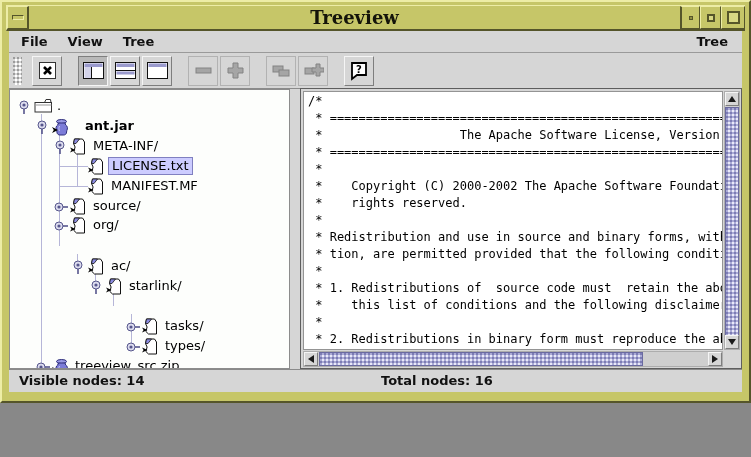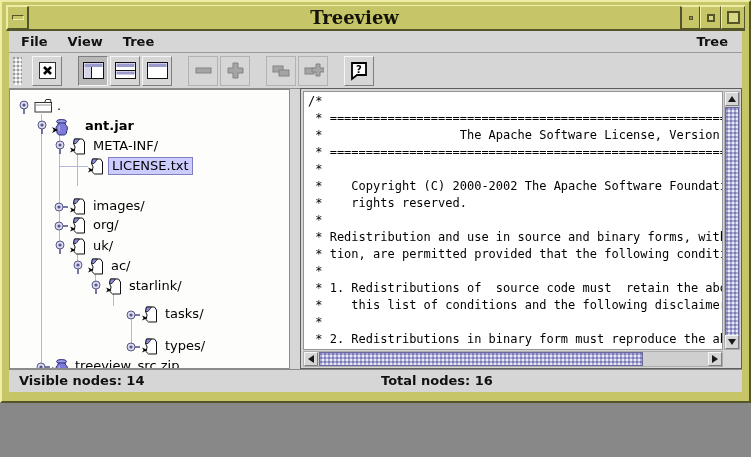--- a/index.html
+++ b/index.html
@@ -263,59 +263,55 @@
           </div>
           <div class="trow" style="top: 66px;">
             <span class="hstub" style="left: 49px; top: 10px; height: 1px; width: 29px;"></span>
             <span class="tic" style="left: 78px; top: 2px;"><svg width="16" height="18">
                 <path d="M4.5 1 L12.5 1 L14.5 4 L14.5 16 L6.5 16 L3.9 13.5 L5.1 9 L3.5 5.5 Z" fill="#FFF" stroke="#111"></path>
                 <polygon points="4.5,1 9.5,1 6,5.5 3.5,5.5" fill="#8A8ADF" stroke="#111" stroke-width="0.8"></polygon>
                 <polygon points="0,9.5 5.5,12 0,14.5 1.6,12" fill="#000"></polygon>
               </svg></span>
             <span class="lbl sel" style="left: 98px;">LICENSE.txt</span>
           </div>
+          <div class="trow" style="top: 86px;">
+            <span class="hstub" style="left: 49px; top: 10px; height: 1px; width: 29px;"></span>
+            <span class="tic" style="left: 78px; top: 2px;"><svg width="16" height="18">
+                <path d="M4.5 1 L12.5 1 L14.5 4 L14.5 16 L6.5 16 L3.9 13.5 L5.1 9 L3.5 5.5 Z" fill="#FFF" stroke="#111"></path>
+                <polygon points="4.5,1 9.5,1 6,5.5 3.5,5.5" fill="#8A8ADF" stroke="#111" stroke-width="0.8"></polygon>
+                <polygon points="0,9.5 5.5,12 0,14.5 1.6,12" fill="#000"></polygon>
+              </svg></span>
+            <span class="lbl" style="left: 98px;">MANIFEST.MF</span>
+          </div>
           <div class="trow" style="top: 106px;">
             <span class="tic" style="left: 44px; top: 5px;"><svg width="15" height="12">
                 <circle cx="5" cy="6" r="4" fill="#DCDCEE" stroke="#56568C"></circle>
                 <circle cx="5" cy="6" r="1.6" fill="#56568C"></circle>
                 <line x1="9" y1="6" x2="14" y2="6" stroke="#56568C" stroke-width="1.6"></line>
               </svg></span>
             <span class="tic" style="left: 60px; top: 2px;"><svg width="16" height="18">
                 <path d="M4.5 1 L12.5 1 L14.5 4 L14.5 16 L6.5 16 L3.9 13.5 L5.1 9 L3.5 5.5 Z" fill="#FFF" stroke="#111"></path>
                 <polygon points="4.5,1 9.5,1 6,5.5 3.5,5.5" fill="#8A8ADF" stroke="#111" stroke-width="0.8"></polygon>
                 <polygon points="0,9.5 5.5,12 0,14.5 1.6,12" fill="#000"></polygon>
               </svg></span>
-            <span class="lbl" style="left: 80px;">images/</span>
+            <span class="lbl" style="left: 80px;">source/</span>
           </div>
           <div class="trow" style="top: 125px;">
             <span class="tic" style="left: 44px; top: 5px;"><svg width="15" height="12">
                 <circle cx="5" cy="6" r="4" fill="#DCDCEE" stroke="#56568C"></circle>
                 <circle cx="5" cy="6" r="1.6" fill="#56568C"></circle>
                 <line x1="9" y1="6" x2="14" y2="6" stroke="#56568C" stroke-width="1.6"></line>
               </svg></span>
             <span class="tic" style="left: 60px; top: 2px;"><svg width="16" height="18">
                 <path d="M4.5 1 L12.5 1 L14.5 4 L14.5 16 L6.5 16 L3.9 13.5 L5.1 9 L3.5 5.5 Z" fill="#FFF" stroke="#111"></path>
                 <polygon points="4.5,1 9.5,1 6,5.5 3.5,5.5" fill="#8A8ADF" stroke="#111" stroke-width="0.8"></polygon>
                 <polygon points="0,9.5 5.5,12 0,14.5 1.6,12" fill="#000"></polygon>
               </svg></span>
             <span class="lbl" style="left: 80px;">org/</span>
           </div>
-          <div class="trow" style="top: 146px;">
-            <span class="tic" style="left: 44px; top: 4px;"><svg width="12" height="15">
-                <circle cx="6" cy="5" r="4" fill="#DCDCEE" stroke="#56568C"></circle>
-                <circle cx="6" cy="5" r="1.6" fill="#56568C"></circle>
-                <line x1="6" y1="9" x2="6" y2="14" stroke="#56568C" stroke-width="1.6"></line>
-              </svg></span>
-            <span class="tic" style="left: 60px; top: 2px;"><svg width="16" height="18">
-                <path d="M4.5 1 L12.5 1 L14.5 4 L14.5 16 L6.5 16 L3.9 13.5 L5.1 9 L3.5 5.5 Z" fill="#FFF" stroke="#111"></path>
-                <polygon points="4.5,1 9.5,1 6,5.5 3.5,5.5" fill="#8A8ADF" stroke="#111" stroke-width="0.8"></polygon>
-                <polygon points="0,9.5 5.5,12 0,14.5 1.6,12" fill="#000"></polygon>
-              </svg></span>
-            <span class="lbl" style="left: 80px;">uk/</span>
-          </div>
           <div class="trow" style="top: 166px;">
             <span class="tic" style="left: 62px; top: 4px;"><svg width="12" height="15">
                 <circle cx="6" cy="5" r="4" fill="#DCDCEE" stroke="#56568C"></circle>
                 <circle cx="6" cy="5" r="1.6" fill="#56568C"></circle>
                 <line x1="6" y1="9" x2="6" y2="14" stroke="#56568C" stroke-width="1.6"></line>
               </svg></span>
             <span class="tic" style="left: 78px; top: 2px;"><svg width="16" height="18">
                 <path d="M4.5 1 L12.5 1 L14.5 4 L14.5 16 L6.5 16 L3.9 13.5 L5.1 9 L3.5 5.5 Z" fill="#FFF" stroke="#111"></path>
                 <polygon points="4.5,1 9.5,1 6,5.5 3.5,5.5" fill="#8A8ADF" stroke="#111" stroke-width="0.8"></polygon>
                 <polygon points="0,9.5 5.5,12 0,14.5 1.6,12" fill="#000"></polygon>
@@ -328,21 +324,21 @@
                 <circle cx="6" cy="5" r="1.6" fill="#56568C"></circle>
                 <line x1="6" y1="9" x2="6" y2="14" stroke="#56568C" stroke-width="1.6"></line>
               </svg></span>
             <span class="tic" style="left: 96px; top: 2px;"><svg width="16" height="18">
                 <path d="M4.5 1 L12.5 1 L14.5 4 L14.5 16 L6.5 16 L3.9 13.5 L5.1 9 L3.5 5.5 Z" fill="#FFF" stroke="#111"></path>
                 <polygon points="4.5,1 9.5,1 6,5.5 3.5,5.5" fill="#8A8ADF" stroke="#111" stroke-width="0.8"></polygon>
                 <polygon points="0,9.5 5.5,12 0,14.5 1.6,12" fill="#000"></polygon>
               </svg></span>
             <span class="lbl" style="left: 116px;">starlink/</span>
           </div>
-          <div class="trow" style="top: 214px; padding-left: 12px;">
+          <div class="trow" style="top: 226px; padding-left: 12px;">
             <span class="tic" style="left: 116px; top: 5px;"><svg width="15" height="12">
                 <circle cx="5" cy="6" r="4" fill="#DCDCEE" stroke="#56568C"></circle>
                 <circle cx="5" cy="6" r="1.6" fill="#56568C"></circle>
                 <line x1="9" y1="6" x2="14" y2="6" stroke="#56568C" stroke-width="1.6"></line>
               </svg></span>
             <span class="tic" style="left: 132px; top: 2px;"><svg width="16" height="18">
                 <path d="M4.5 1 L12.5 1 L14.5 4 L14.5 16 L6.5 16 L3.9 13.5 L5.1 9 L3.5 5.5 Z" fill="#FFF" stroke="#111"></path>
                 <polygon points="4.5,1 9.5,1 6,5.5 3.5,5.5" fill="#8A8ADF" stroke="#111" stroke-width="0.8"></polygon>
                 <polygon points="0,9.5 5.5,12 0,14.5 1.6,12" fill="#000"></polygon>
               </svg></span>

